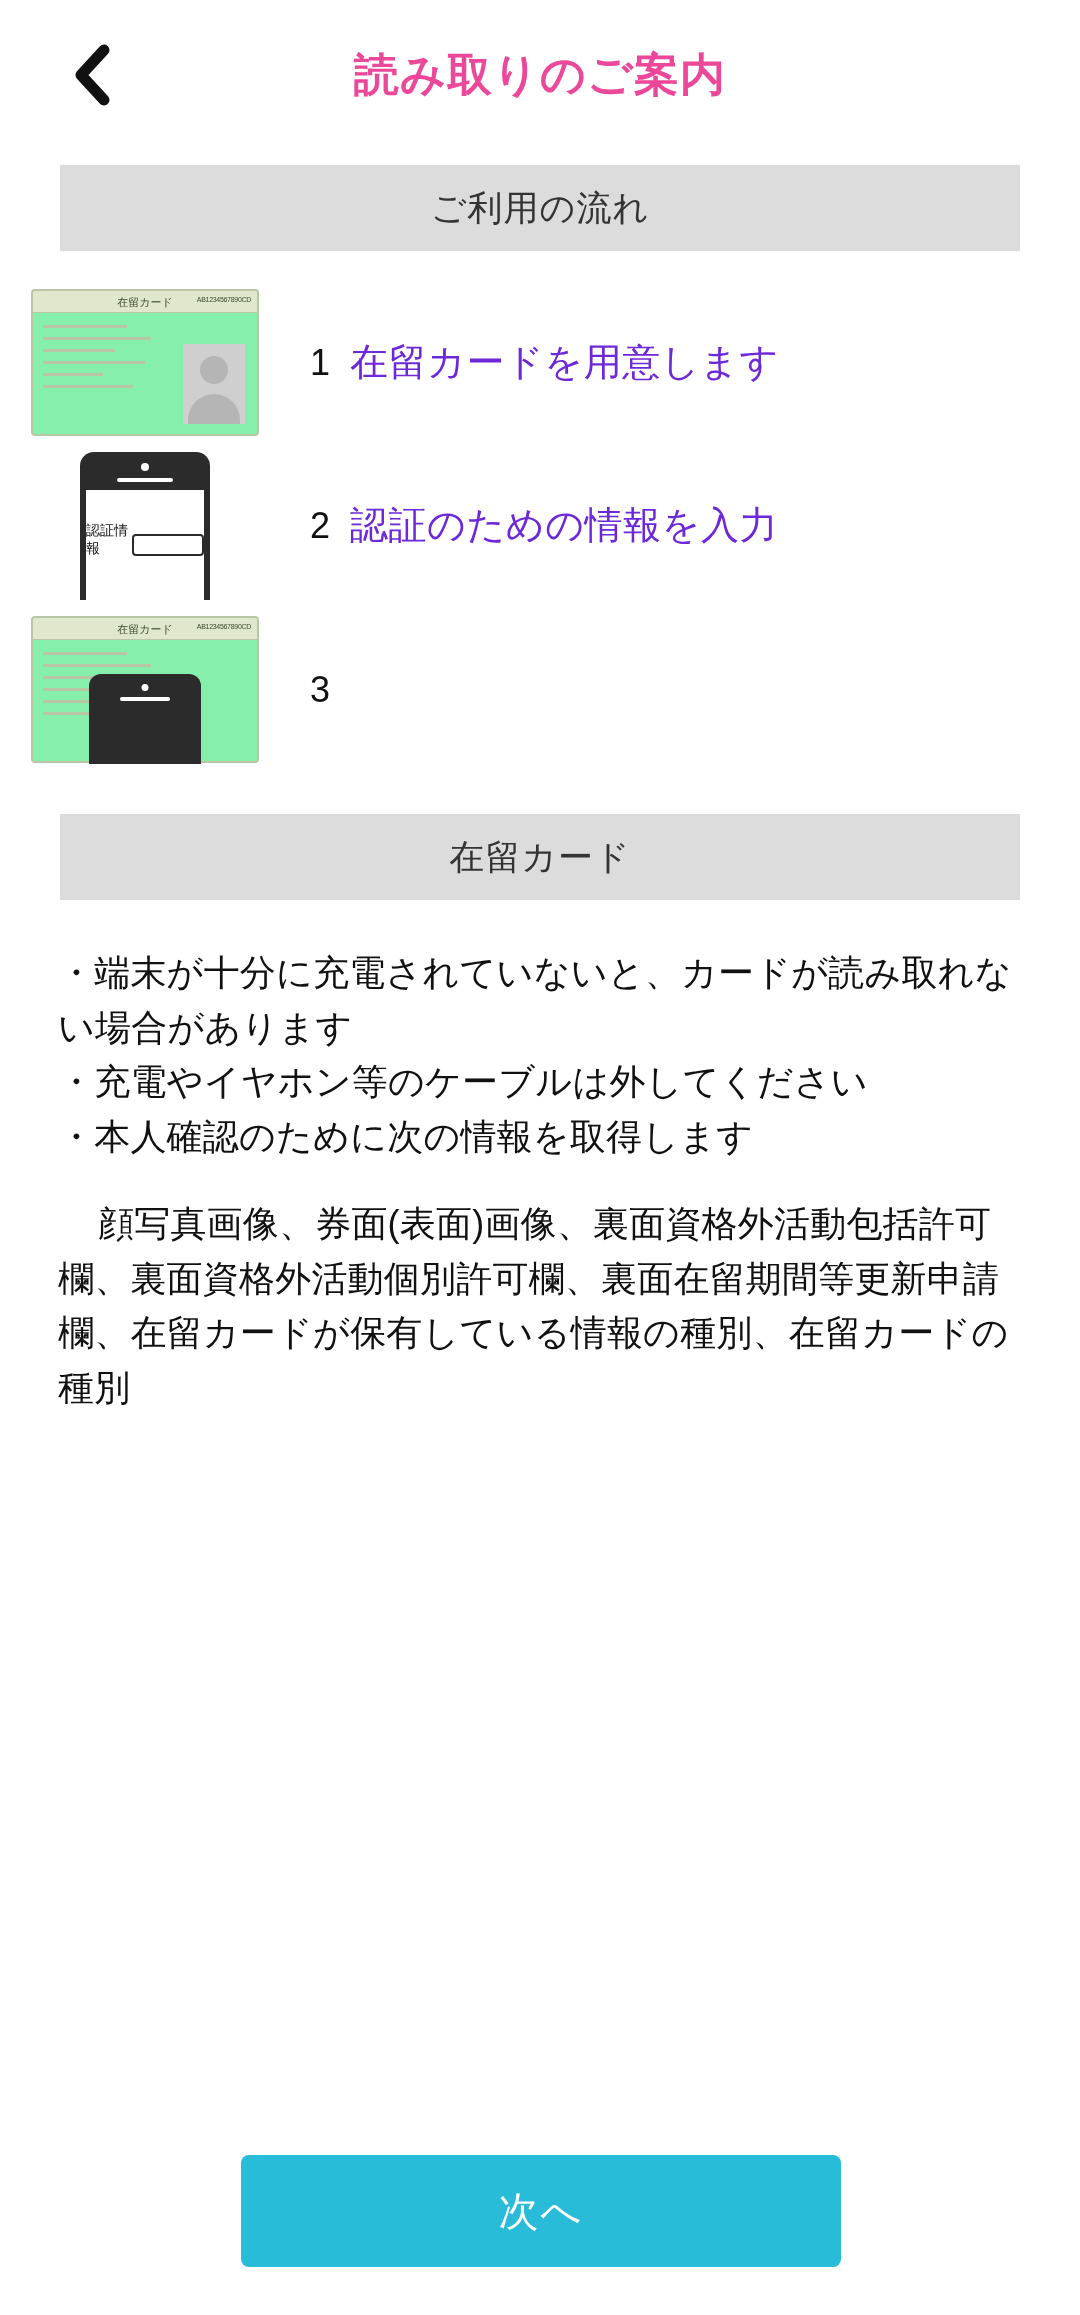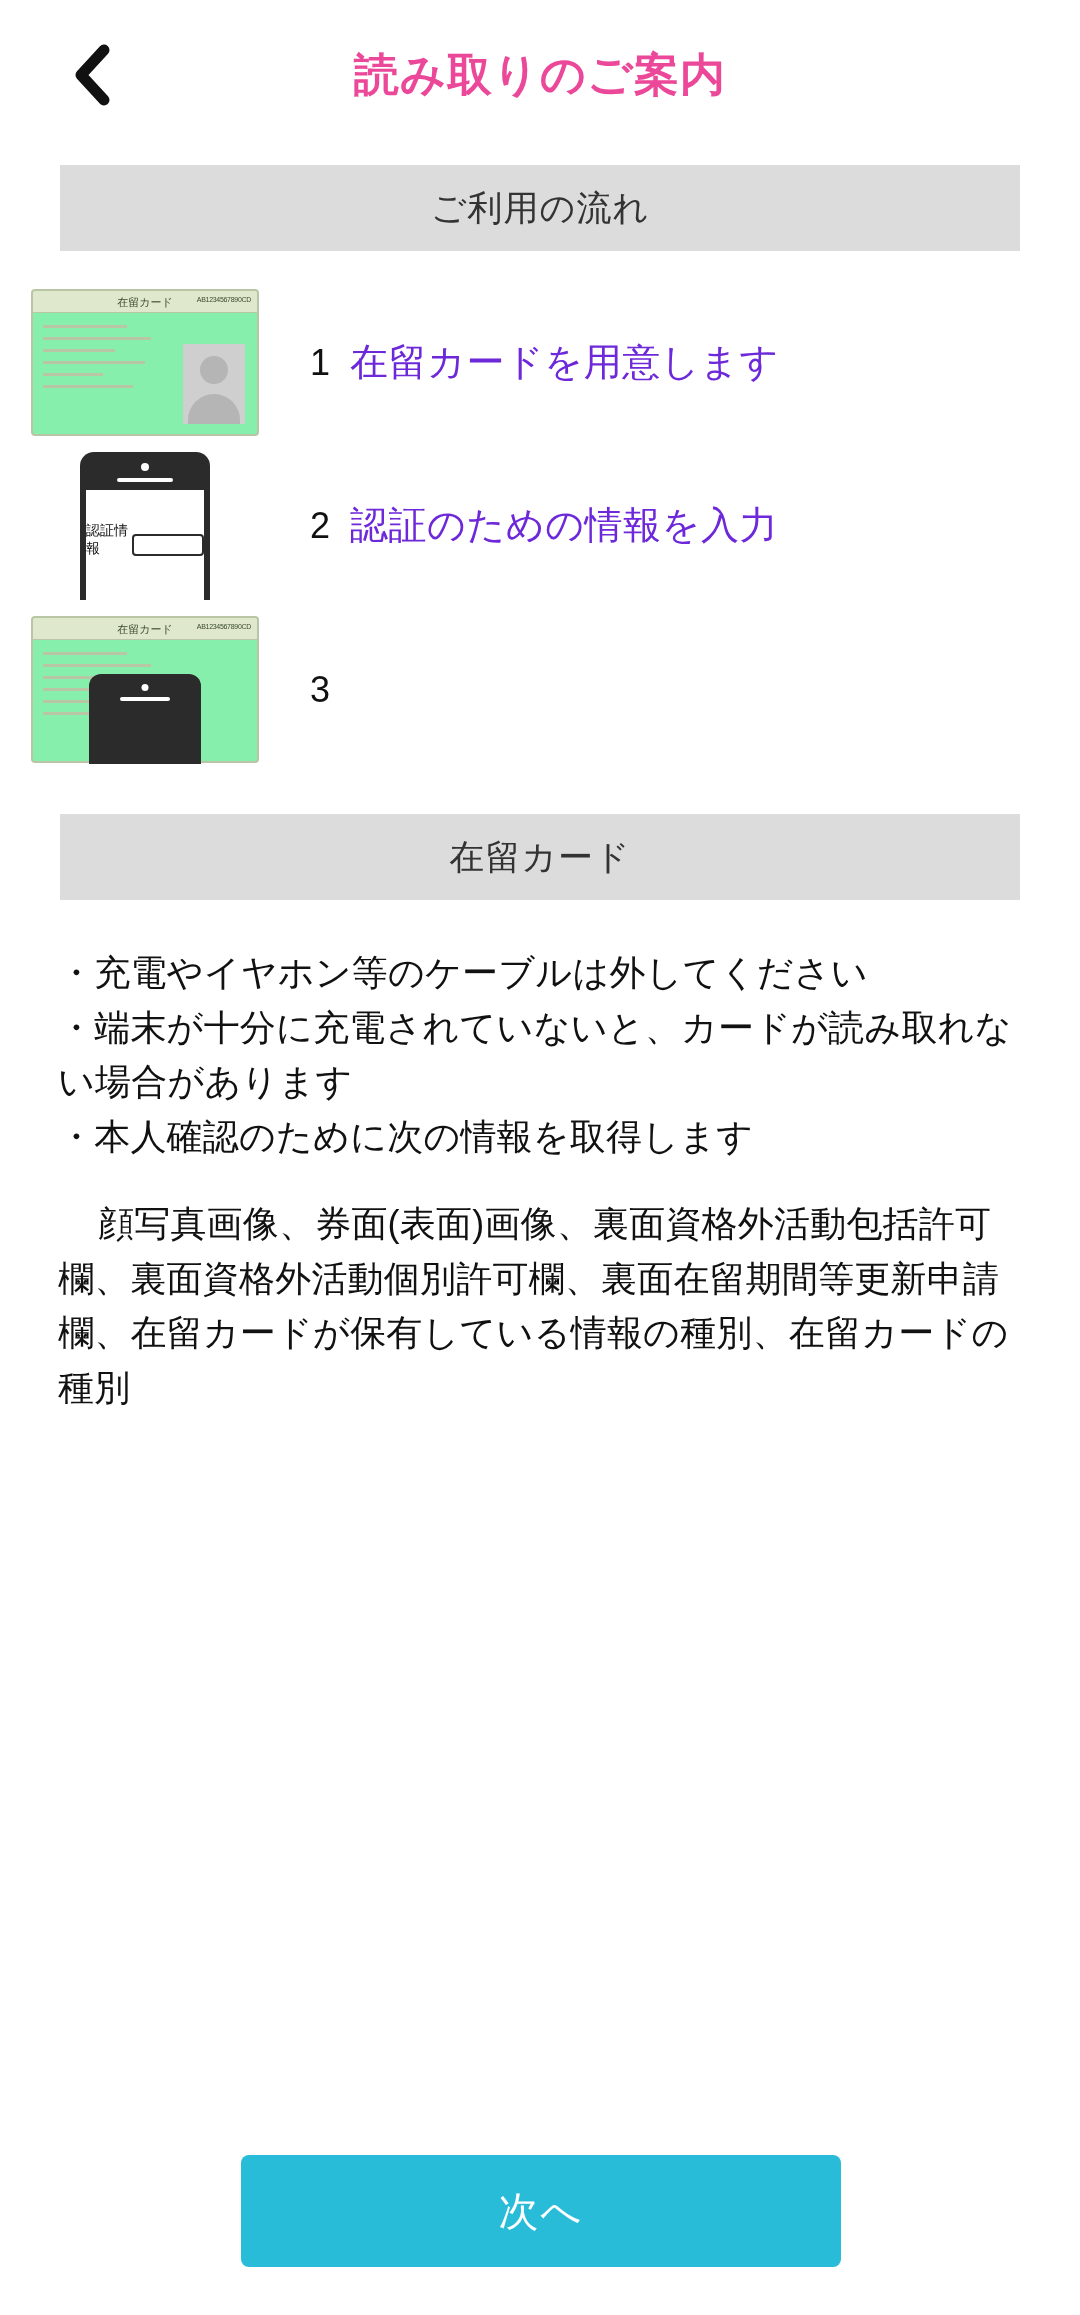--- a/index.html
+++ b/index.html
@@ -346,21 +346,21 @@
       </div>
     </div>
     <div class="step-num">3</div>
   </div>
 
 </div>
 
 <div class="section-bar notice">在留カード</div>
 
 <div class="notice-body">
+  <p class="bullet">・端末が十分に充電されていないと、カードが読み取れない場合があります</p>
   <p class="bullet">・充電やイヤホン等のケーブルは外してください</p>
-  <p class="bullet">・端末が十分に充電されていないと、カードが読み取れない場合があります</p>
   <p class="bullet">・本人確認のために次の情報を取得します</p>
   <p class="para">顔写真画像、券面(表面)画像、裏面資格外活動包括許可欄、裏面資格外活動個別許可欄、裏面在留期間等更新申請欄、在留カードが保有している情報の種別、在留カードの種別</p>
 </div>
 
 <div class="footer">
   <button class="next-btn">次へ</button>
 </div>
 
 </body></html>

